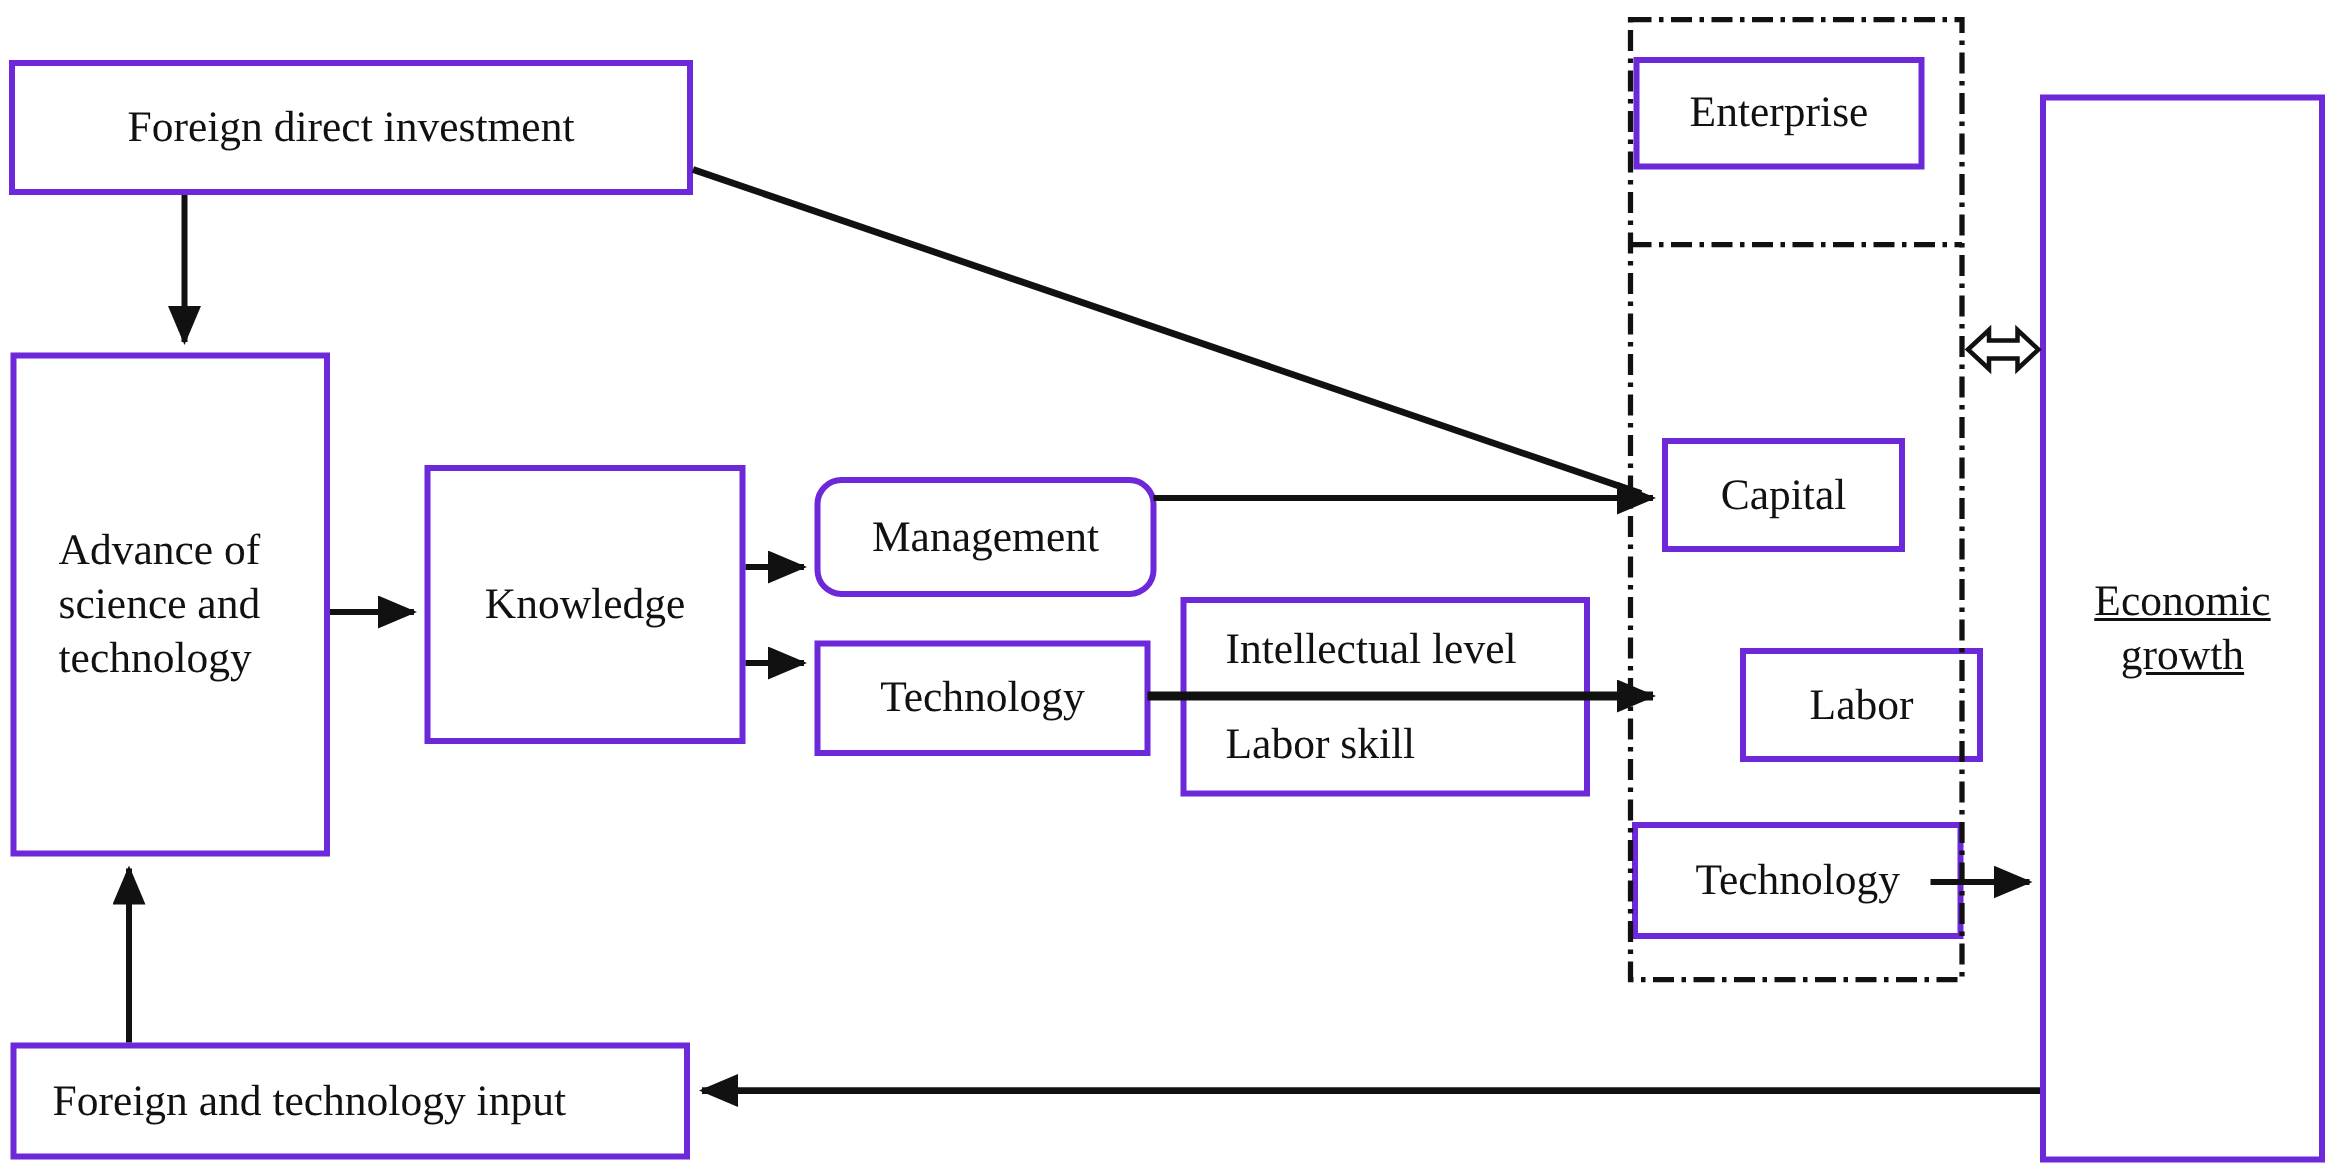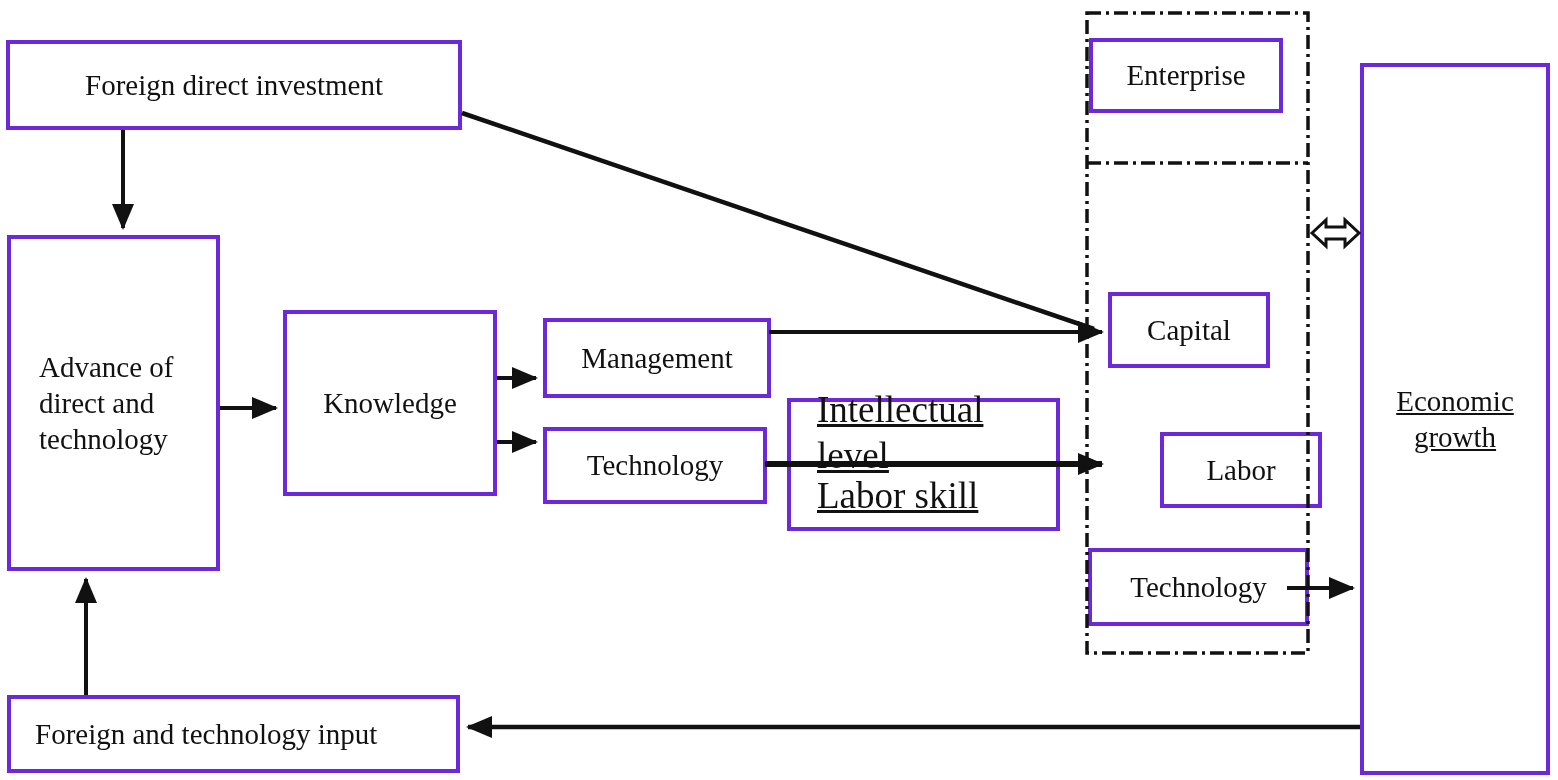--- a/index.html
+++ b/index.html
@@ -22,26 +22,26 @@
     font-size:29px;
     line-height:1.25;
     z-index:2;
   }
   .node.left-text{justify-content:flex-start;text-align:left;}
   .node.center-text{text-align:center;}
   
   #fdi        {left:6px;   top:40px;  width:456px; height:90px;}
   #advance    {left:7px;   top:235px; width:213px; height:336px; padding-left:28px; padding-right:34px;}
   #knowledge  {left:283px; top:310px; width:214px; height:186px;}
-  #management {left:543px; top:318px; width:228px; height:80px;}
+  #management {left:543px; top:318px; width:228px; height:80px;border-radius:18px;}
   #education  {left:543px; top:427px; width:224px; height:77px;}
   #intelbox   {left:787px; top:398px; width:273px; height:133px; flex-direction:column; align-items:stretch; justify-content:space-between; padding:0;}
   .half{
     box-sizing:border-box;height:62px;display:flex;align-items:center;
-    padding-left:26px;font-size:37px;background:transparent;text-decoration:underline;
+    padding-left:26px;font-size:29px;background:transparent;
   }
   #enterprise {left:1089px;top:38px;  width:194px; height:75px;}
   #capital    {left:1108px;top:292px; width:162px; height:76px;}
   #labor      {left:1160px;top:432px; width:162px; height:76px;}
   #technology {left:1088px;top:548px; width:221px; height:78px;}
   #economic   {left:1360px;top:63px;  width:190px; height:712px; padding:0 6px;text-decoration:underline;}
   #sciinput   {left:7px;   top:695px; width:453px; height:78px; padding-left:24px;}
   svg.overlay{
     position:absolute;left:0;top:0;z-index:5;
     pointer-events:none;
@@ -51,21 +51,21 @@
 </head>
 <body>
 
 <div class="canvas">
 
   <div class="node center-text" id="fdi">
     <span>Foreign direct investment</span>
   </div>
 
   <div class="node left-text" id="advance">
-    <span>Advance of direct and technology</span>
+    <span>Advance of science and technology</span>
   </div>
 
   <div class="node center-text" id="knowledge">
     <span>Knowledge</span>
   </div>
 
   <div class="node center-text" id="management">
     <span>Management</span>
   </div>
 

